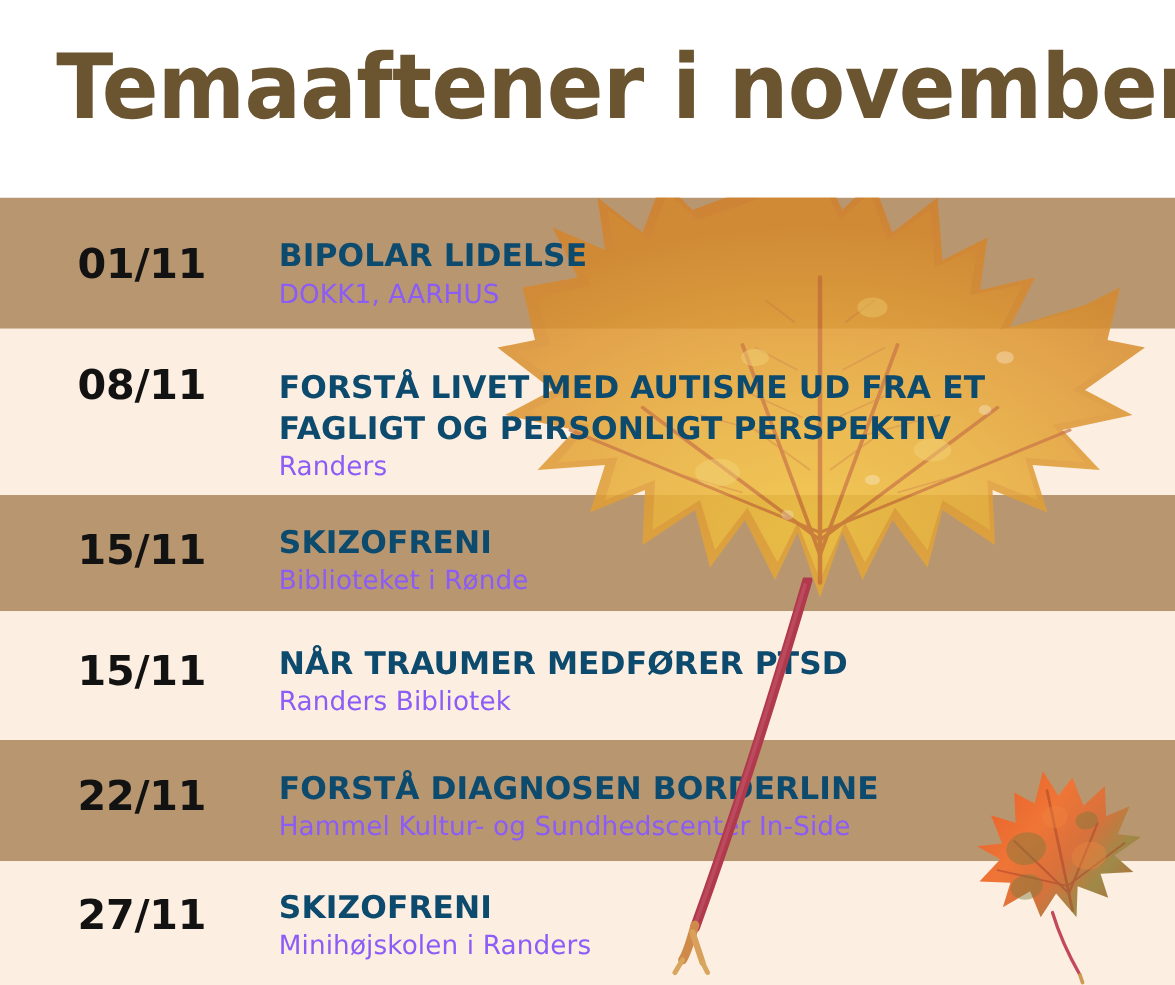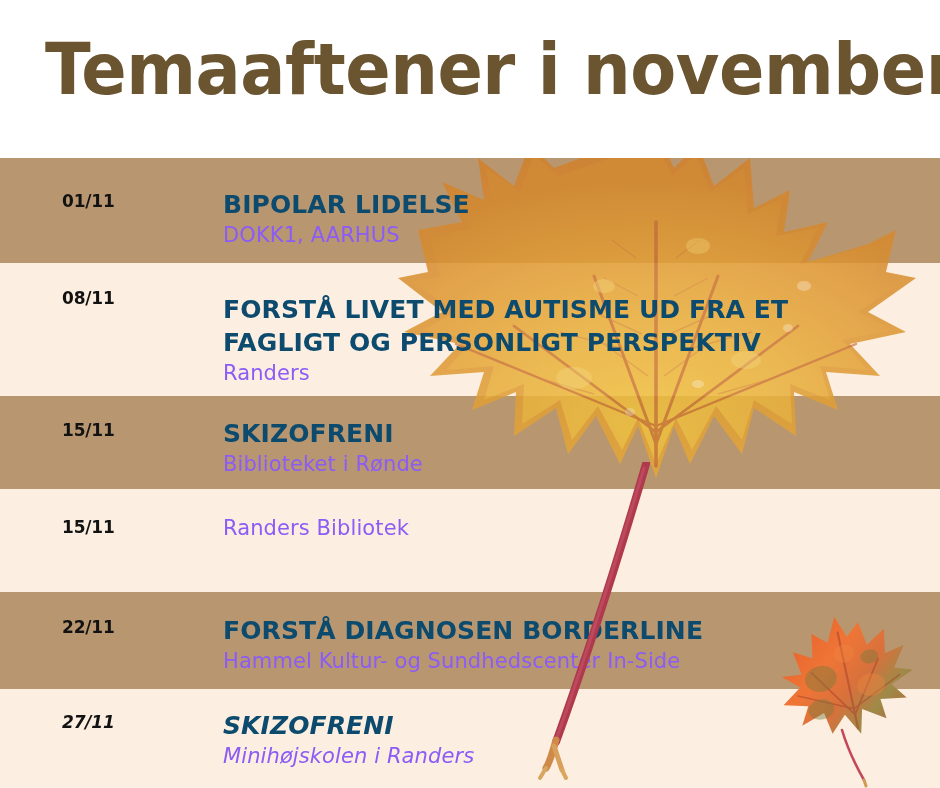--- a/index.html
+++ b/index.html
@@ -73,21 +73,21 @@
   }
   .row {
     position: absolute;
     left: 0;
     width: 940px;
   }
   .row-date {
     position: absolute;
     left: 62px;
     font-family: "DejaVu Sans", sans-serif;
-    font-size: 17px;
+    font-size: 33px;
     font-weight: 700;
     color: #121212;
     letter-spacing: -0.2px;
     white-space: nowrap;
   }
   .row-body {
     position: absolute;
     left: 223px;
     right: 0;
   }
@@ -263,35 +263,38 @@
         <div class="row-title">
           <span>SKIZOFRENI</span>
         </div>
         <div class="row-venue">Biblioteket i Rønde</div>
       </div>
     </div>
 
     <div class="row" style="top:489px;height:103px;">
       <div class="row-date" style="top:28px;">15/11</div>
       <div class="row-body" style="top:25px;">
+        <div class="row-title">
+          <span>NÅR TRAUMER MEDFØRER PTSD</span>
+        </div>
         <div class="row-venue">Randers Bibliotek</div>
       </div>
     </div>
 
     <div class="row" style="top:592px;height:92px;">
       <div class="row-date" style="top:25px;">22/11</div>
       <div class="row-body" style="top:22px;">
         <div class="row-title">
           <span>FORSTÅ DIAGNOSEN BORDERLINE</span>
         </div>
         <div class="row-venue">Hammel Kultur- og Sundhedscenter In-Side</div>
       </div>
     </div>
 
-    <div class="row" style="top:689px;height:99px;font-style:italic;">
+    <div class="row" style="top:689px;height:99px;">
       <div class="row-date" style="top:23px;">27/11</div>
       <div class="row-body" style="top:20px;">
         <div class="row-title">
           <span>SKIZOFRENI</span>
         </div>
         <div class="row-venue">Minihøjskolen i Randers</div>
       </div>
     </div>
 
   </div>

